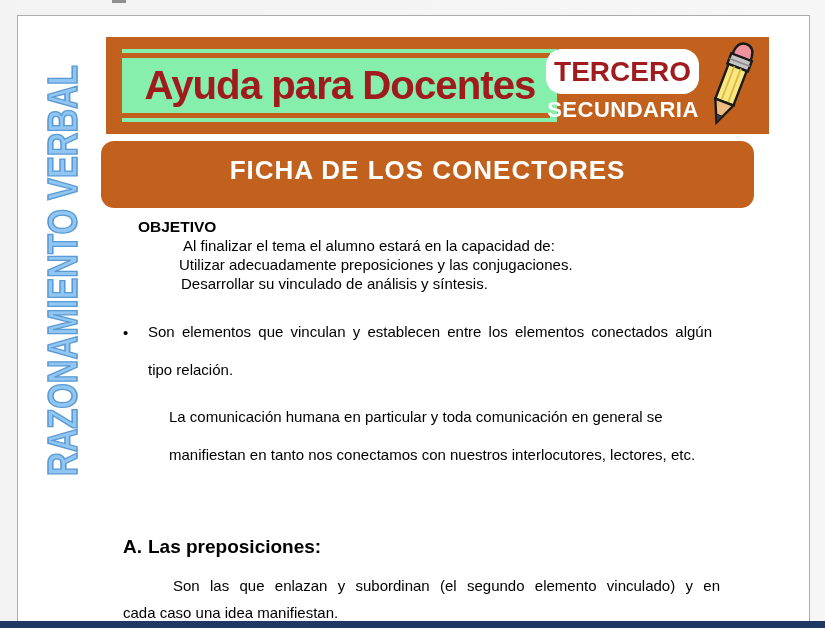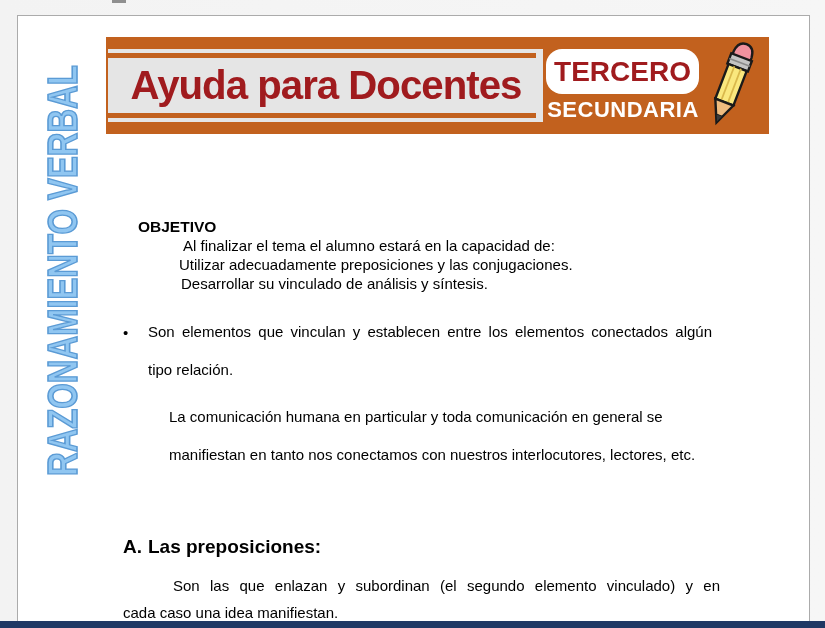--- a/index.html
+++ b/index.html
@@ -7,21 +7,21 @@
   body { font-family:"Liberation Sans", sans-serif; background:#f2f2f2; position:relative; overflow:hidden; }
 
   .canvas { position:absolute; left:0; top:0; width:825px; height:628px; background:linear-gradient(90deg,#f3f3f3 0,#f6f6f6 100%); }
 
   .top-mark { position:absolute; left:112px; top:0; width:14px; height:3px; background:#8f8f8f; }
 
   .page { position:absolute; left:17px; top:15px; width:793px; height:613px; background:#ffffff; border:1px solid #ababab; border-bottom:none; }
 
   
   .banner { position:absolute; left:88px; top:21px; width:663px; height:97px; background:#c2611e; }
-  .banner .white-area { position:absolute; left:2px; top:12px; width:435px; height:73px; background:#e5e5e5; }
+  .banner .white-area { position:absolute; left:16px; top:12px; width:435px; height:73px; background:#86efac; }
   .banner .stripe { position:absolute; left:0; width:428px; height:5px; background:#c2611e; }
   .banner .stripe.s-top { top:4px; }
   .banner .stripe.s-bottom { bottom:4px; }
   .brand-title { position:absolute; left:8px; top:10px; width:420px; height:53px; line-height:53px;
      text-align:center; font-size:41px; font-weight:bold; color:#a01b1e; letter-spacing:-1px;
      transform:scaleX(0.98); white-space:nowrap; }
   .badge-pill { position:absolute; left:440px; top:12px; width:153px; height:45px; background:#ffffff;
      border-radius:16px; text-align:center; line-height:46px; font-size:28px; font-weight:bold;
      color:#a01b1e; letter-spacing:0px; }
   .badge-sub { position:absolute; left:432px; top:59px; width:170px; height:28px; text-align:center;
@@ -91,20 +91,23 @@
           <line x1="29.5" y1="24.5" x2="51.5" y2="24.5" stroke="#8a8a8a" stroke-width="1.6"></line>
           <rect x="30.8" y="30" width="19.4" height="37" fill="#fae87e" stroke="#1a1a1a" stroke-width="2.4"></rect>
           <line x1="37" y1="30" x2="37" y2="67" stroke="#d9b84c" stroke-width="1.8"></line>
           <line x1="44" y1="30" x2="44" y2="67" stroke="#d9b84c" stroke-width="1.8"></line>
           <path d="M30.8 67 l19.4 0 -9.7 22 z" fill="#efbc7f" stroke="#1a1a1a" stroke-width="2.4"></path>
           <path d="M37 81 l7 0 -3.5 8 z" fill="#3a3a3a" stroke="#1a1a1a" stroke-width="1"></path>
         </g>
       </svg>
     </div>
 
+    <div class="ficha-banner">
+      <span>FICHA DE LOS CONECTORES</span>
+    </div>
 
     <div class="vertical-label">
       <span>RAZONAMIENTO VERBAL</span>
     </div>
 
     <div class="objective bodytext">
       <div class="heading">OBJETIVO</div>
       <div>
           <div class="line">Al finalizar el tema el alumno estará en la capacidad de:</div>
           <div class="line">Utilizar adecuadamente preposiciones y las conjugaciones.</div>

